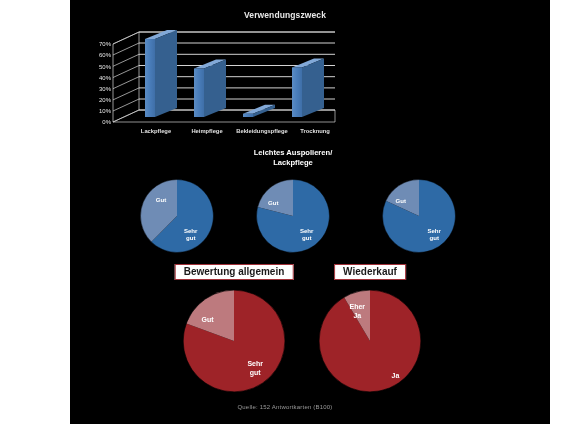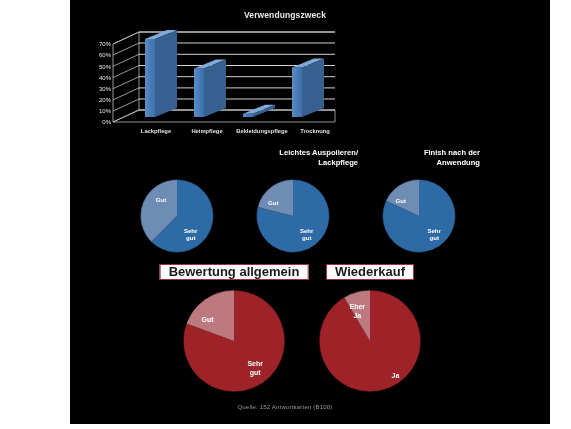--- a/index.html
+++ b/index.html
@@ -61,35 +61,35 @@
 
   
   .pie-cell {
     position: absolute;
   }
   .pie-title {
     position: absolute;
     left: 0;
     top: 0;
     width: 100%;
-    text-align: right;
+    text-align: center;
     color: #ffffff;
     font-size: 7.6px;
     font-weight: bold;
     line-height: 9.5px;
   }
   .pie-title-boxed {
     position: absolute;
     top: 0;
     left: 50%;
     transform: translateX(-50%);
     background: #ffffff;
     color: #1a1a1a;
     border: 1px solid #a03038;
-    font-size: 13px;
+    font-size: 10px;
     font-weight: bold;
     padding: 2px 8px 2.5px 8px;
     white-space: nowrap;
     line-height: 9px;
   }
   .pie-svg-wrap {
     position: absolute;
     left: 50%;
     transform: translateX(-50%);
   }
@@ -242,24 +242,20 @@
           <path d="M 50 50 L 3.4 38.3 A 48 48 0 0 1 50 2 Z" fill="#6f8cb5"></path>
           <circle cx="50" cy="50" r="48" fill="none" stroke="#000000" stroke-width="0.6"></circle>
           <text class="slice-label" x="24" y="36" font-size="8" text-anchor="middle">Gut</text>
           <text class="slice-label" x="68" y="73" font-size="8" text-anchor="middle">Sehr</text>
           <text class="slice-label" x="68" y="82" font-size="8" text-anchor="middle">gut</text>
         </svg>
       </div>
     </div>
 
     <div class="pie-cell" style="left:288px; top:146px; width:122px; height:114px;">
-      <div class="pie-title" style="top:2px;">
-        <span>Finish nach der</span><br>
-        <span>Anwendung</span>
-      </div>
       <div class="pie-svg-wrap" style="top:32px;">
         <svg width="76" height="76" viewBox="0 0 100 100">
 
           <path d="M 50 50 L 50 2 A 48 48 0 1 1 6.3 29.9 Z" fill="#2e6aa6"></path>
 
           <path d="M 50 50 L 6.3 29.9 A 48 48 0 0 1 50 2 Z" fill="#6f8cb5"></path>
           <circle cx="50" cy="50" r="48" fill="none" stroke="#000000" stroke-width="0.6"></circle>
           <text class="slice-label" x="26" y="33" font-size="8" text-anchor="middle">Gut</text>
           <text class="slice-label" x="70" y="72" font-size="8" text-anchor="middle">Sehr</text>
           <text class="slice-label" x="70" y="81" font-size="8" text-anchor="middle">gut</text>

